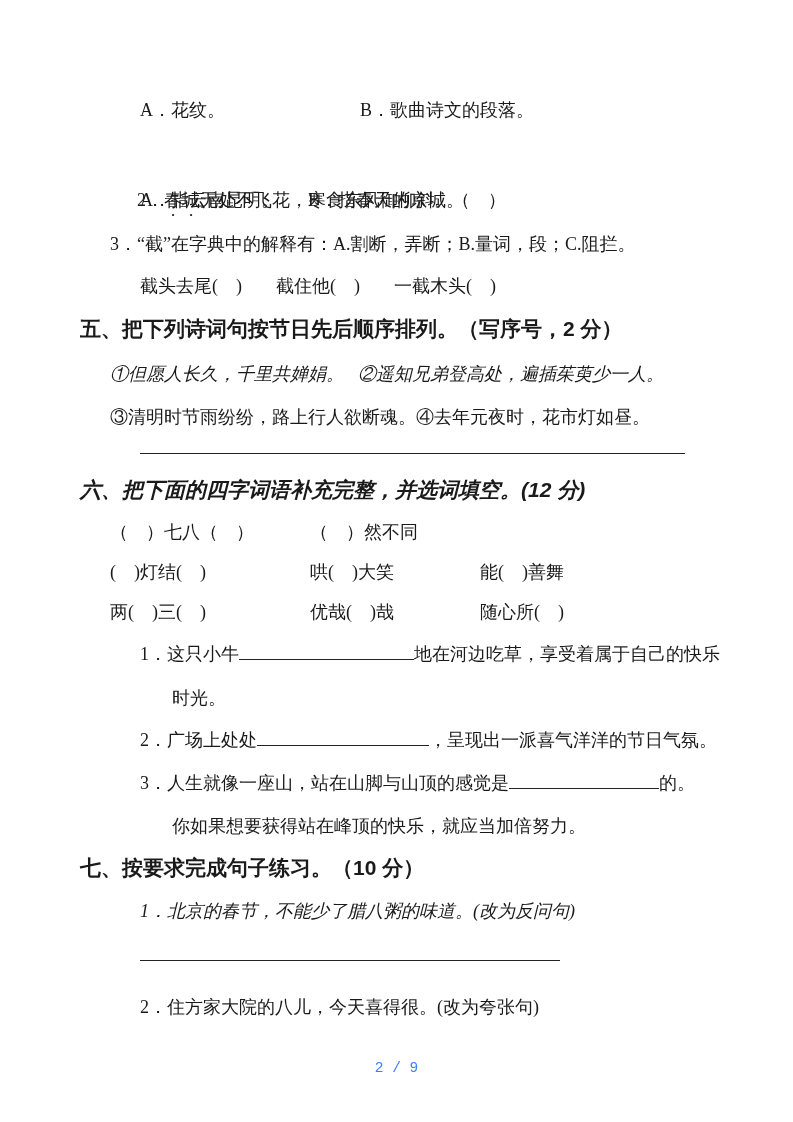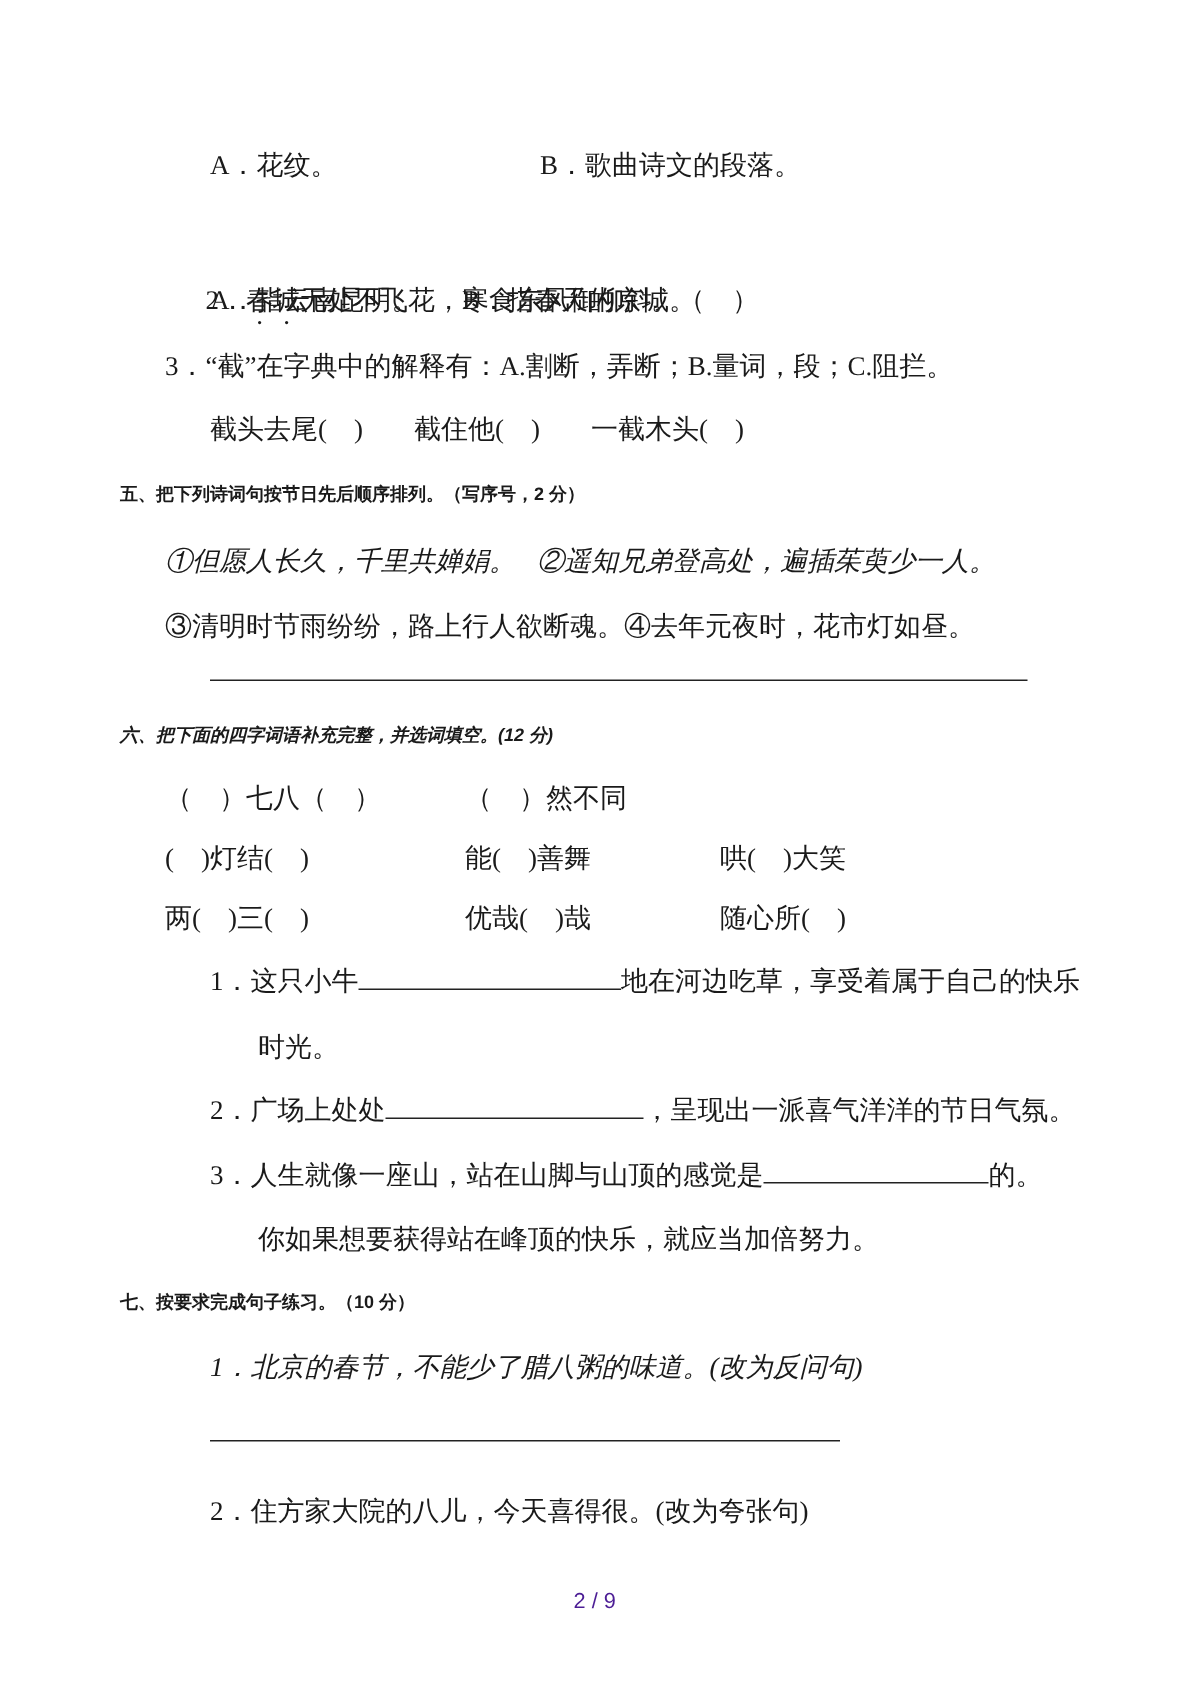--- a/index.html
+++ b/index.html
@@ -21,21 +21,21 @@
   .h43 { height:43px; line-height:43px; }
   .h44 { height:44px; line-height:44px;font-style:italic; }
   .h46 { height:46px; line-height:46px; }
   .indent-1 { padding-left:30px; }
   .indent-2 { padding-left:60px; }
   .indent-3 { padding-left:92px; }
   .pre { white-space:pre; }
   .heading {
     font-family:"Liberation Sans","DejaVu Sans",sans-serif;
     font-weight:bold;
-    font-size:12px;
+    font-size:21px;
   }
   .w220 { display:inline-block; min-width:220px; }
   .w168 { display:inline-block; min-width:168px; }
   .w248 { display:inline-block; min-width:248px; }
   .mr34 { margin-right:34px; }
   .emph {
     -webkit-text-emphasis: filled dot #1a1a1a;
     -webkit-text-emphasis-position: under;
     text-emphasis: filled dot #1a1a1a;
     text-emphasis-position: under right;
@@ -62,22 +62,22 @@
   .word-grid .row {
     display:grid;
     grid-template-columns:200px 170px 1fr;
     height:40px; line-height:40px;
   }
   .footer {
     position:absolute;
     left:0; bottom:46px; width:100%;
     text-align:center;
     font-size:14.5px;
-    font-family:Liberation Sans, sans-serif;
-    color:#4c1d95;
+    font-family:Liberation Mono, monospace;
+    color:#3b82f6;
   }
 </style>
 </head>
 <body>
 
 <div class="page">
 
   <section>
     <div class="line indent-2">
       <span class="w220">A．花纹。</span><span>B．歌曲诗文的段落。</span>
@@ -106,22 +106,22 @@
   <section>
     <div class="line h44 heading">六、把下面的四字词语补充完整，并选词填空。(12 分)</div>
 
     <div class="word-grid">
       <div class="row">
         <span class="pre">（    ）七八（    ）</span>
         <span class="pre">（    ）然不同</span>
       </div>
       <div class="row">
         <span class="pre">(    )灯结(    )</span>
+        <span class="pre">哄(    )大笑</span>
         <span class="pre">能(    )善舞</span>
-        <span class="pre">哄(    )大笑</span>
       </div>
       <div class="row">
         <span class="pre">两(    )三(    )</span>
         <span class="pre">优哉(    )哉</span>
         <span class="pre">随心所(    )</span>
       </div>
     </div>
 
     <div class="line indent-2">
       <span>1．这只小牛</span><span class="blank blank-1"></span><span>地在河边吃草，享受着属于自己的快乐</span>

